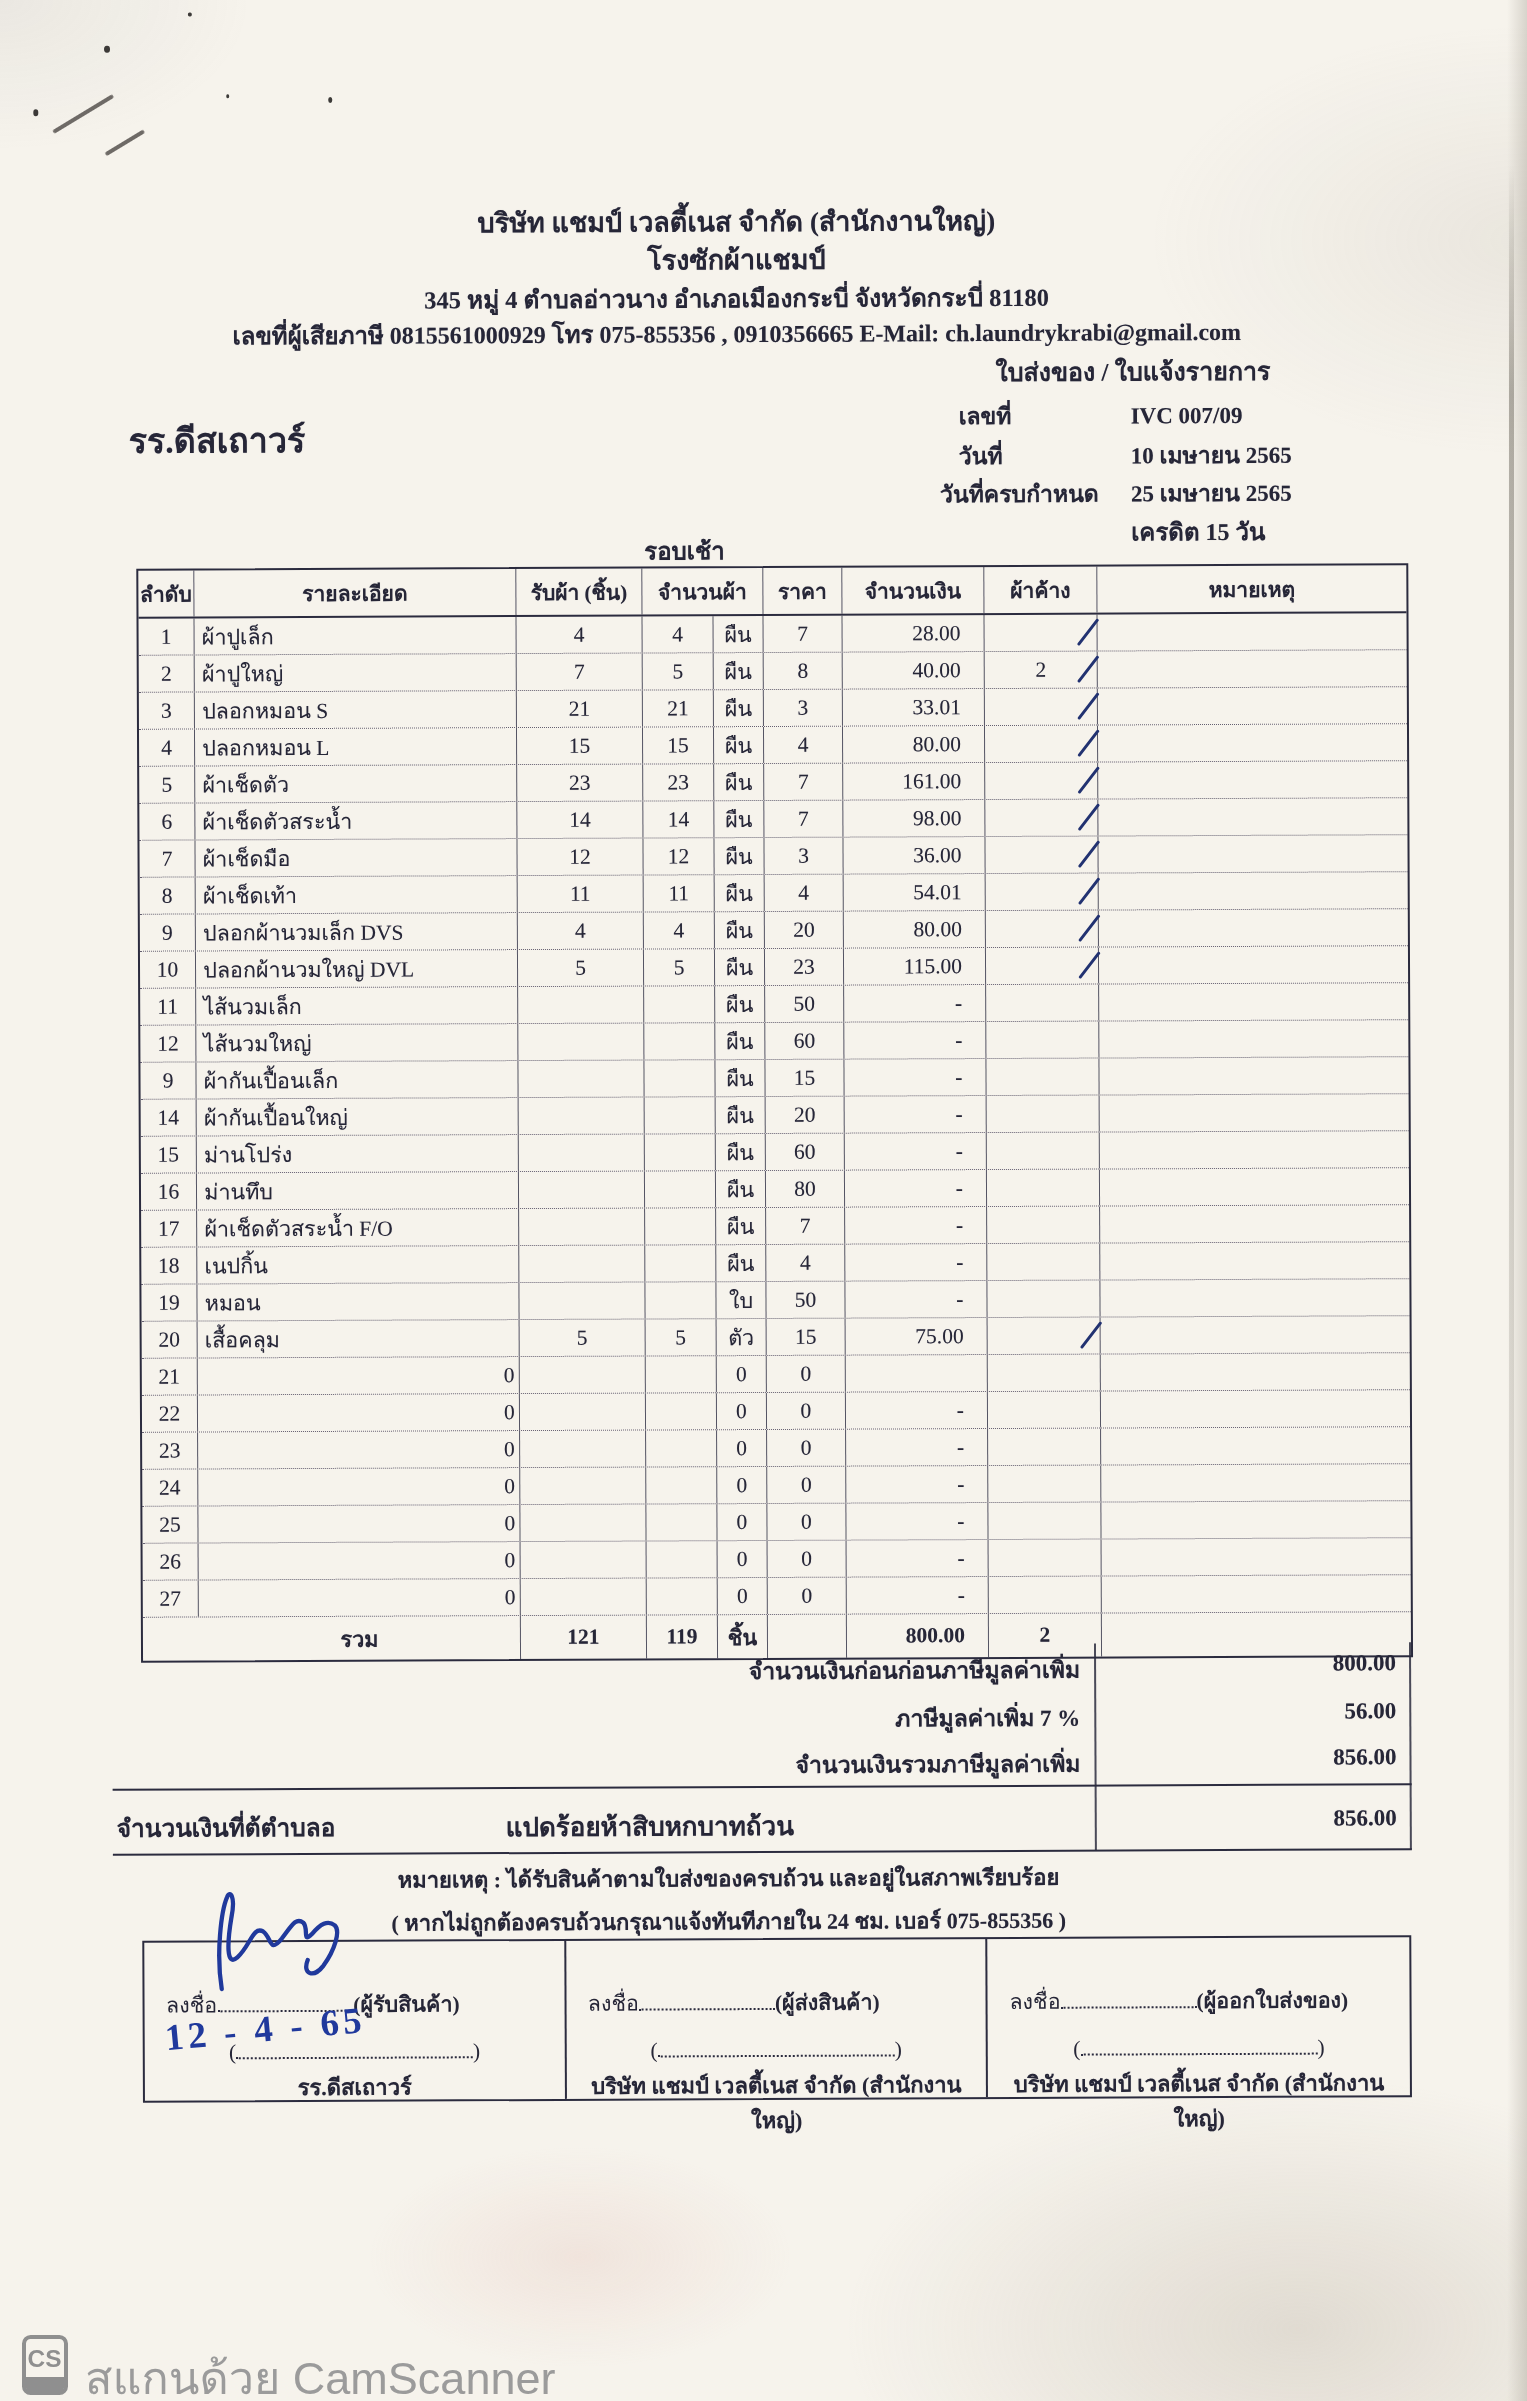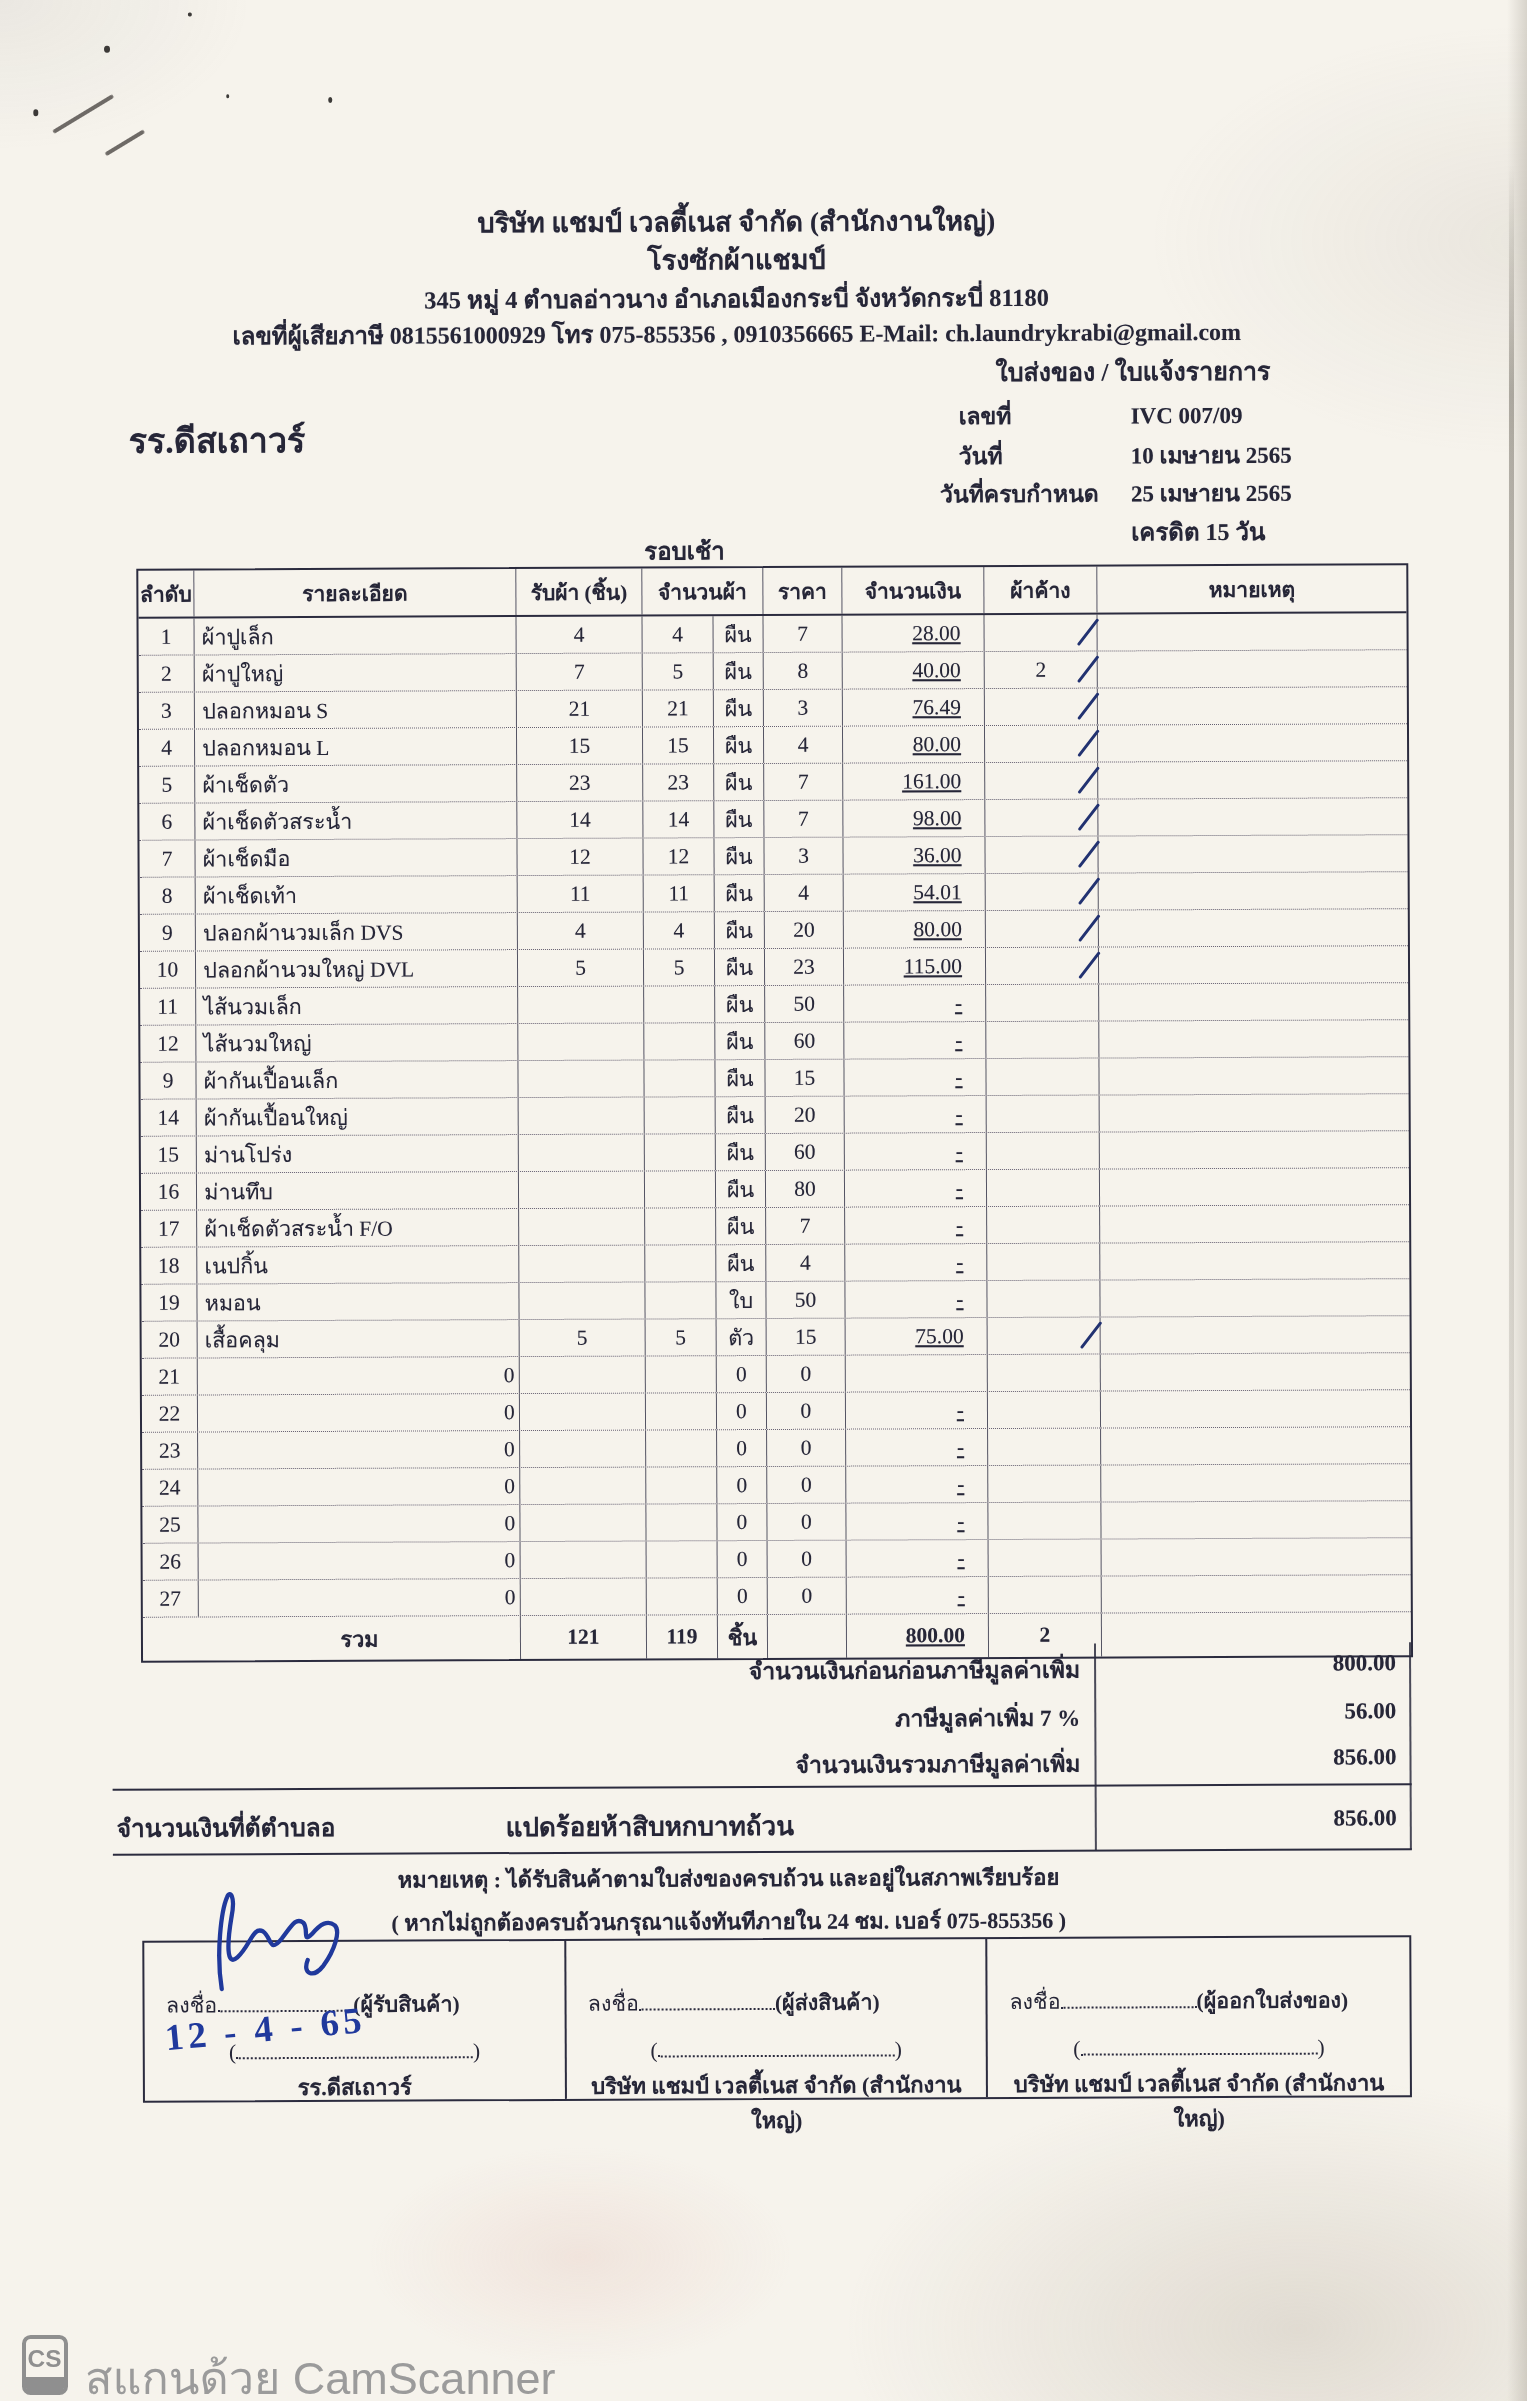--- a/index.html
+++ b/index.html
@@ -34,21 +34,21 @@
   .tr,.thr{display:grid;grid-template-columns:56px 322px 126px 71px 50px 79px 142px 113px auto;}
   .thr{height:46px;border-bottom:2.2px solid #2b2b3e;}
   .tr{height:36px;border-bottom:1.4px dotted rgba(74,68,90,.85);}
   .totalr{height:43px;border-bottom:0;font-weight:bold;}
   .td,.th{border-right:1.4px solid rgba(45,45,66,.8);display:flex;align-items:center;justify-content:center;
     font-size:21.5px;text-shadow:0 0 0.7px rgba(38,38,70,.3);overflow:visible;position:relative;box-sizing:border-box;}
   .th{font-weight:bold;font-size:21px;}
   .td:last-child,.th:last-child{border-right:none;}
   .c-desc{justify-content:flex-start;padding-left:7.2px;}
   .c-desc.zero{justify-content:flex-end;padding-right:4.3px;}
-  .c-amt{justify-content:flex-end;padding-right:23px;text-decoration:underline;}
+  .c-amt{justify-content:flex-end;padding-right:23px;}
   .c-note{justify-content:flex-start;}
   .slash{position:absolute;left:-11.5px;top:0.7px;width:2.9px;height:33px;background:#223271;
     transform:rotate(38deg);border-radius:1.4px;display:none;}
   .slash.on{display:block;}
   .th-span{grid-column:4 / span 2;}
   
   .vline{position:absolute;background:rgba(43,43,62,.85);width:2.2px;}
   .hline{position:absolute;background:#2b2b3e;height:2.2px;}
   
   .sigbox{position:absolute;left:138px;top:1938px;width:1269px;height:162px;border:2.2px solid #2b2b3e;
@@ -143,21 +143,21 @@
           </div>
     </div>
 
     <div class="tr">
       <div class="td c-no">3</div>
       <div class="td c-desc">ปลอกหมอน S</div>
       <div class="td c-recv">21</div>
       <div class="td c-qty">21</div>
       <div class="td c-unit">ผืน</div>
       <div class="td c-price">3</div>
-      <div class="td c-amt">76.49</div>
+      <div class="td c-amt">33.01</div>
       <div class="td c-pend"></div>
       <div class="td c-note">
             <div class="slash on"></div>
           </div>
     </div>
 
     <div class="tr">
       <div class="td c-no">4</div>
       <div class="td c-desc">ปลอกหมอน L</div>
       <div class="td c-recv">15</div>

